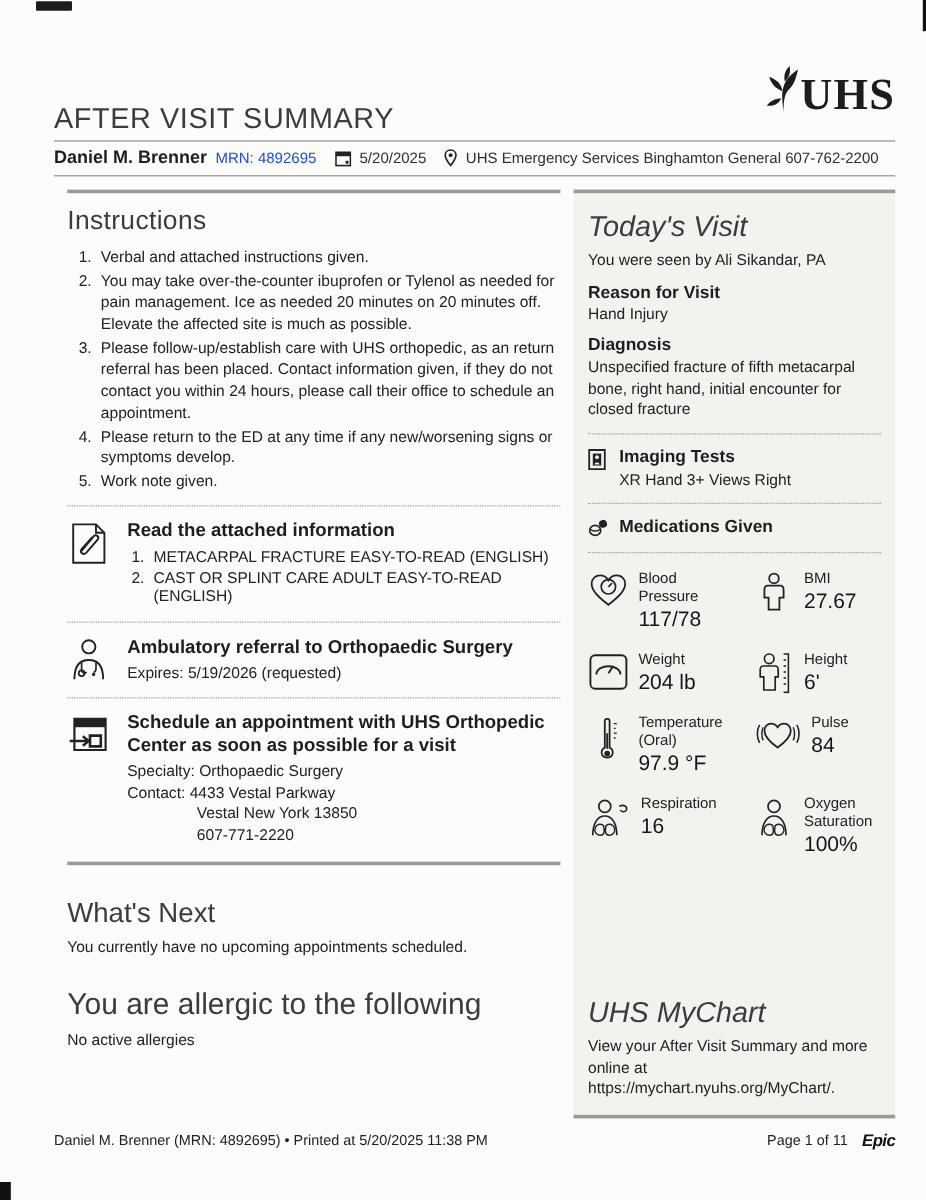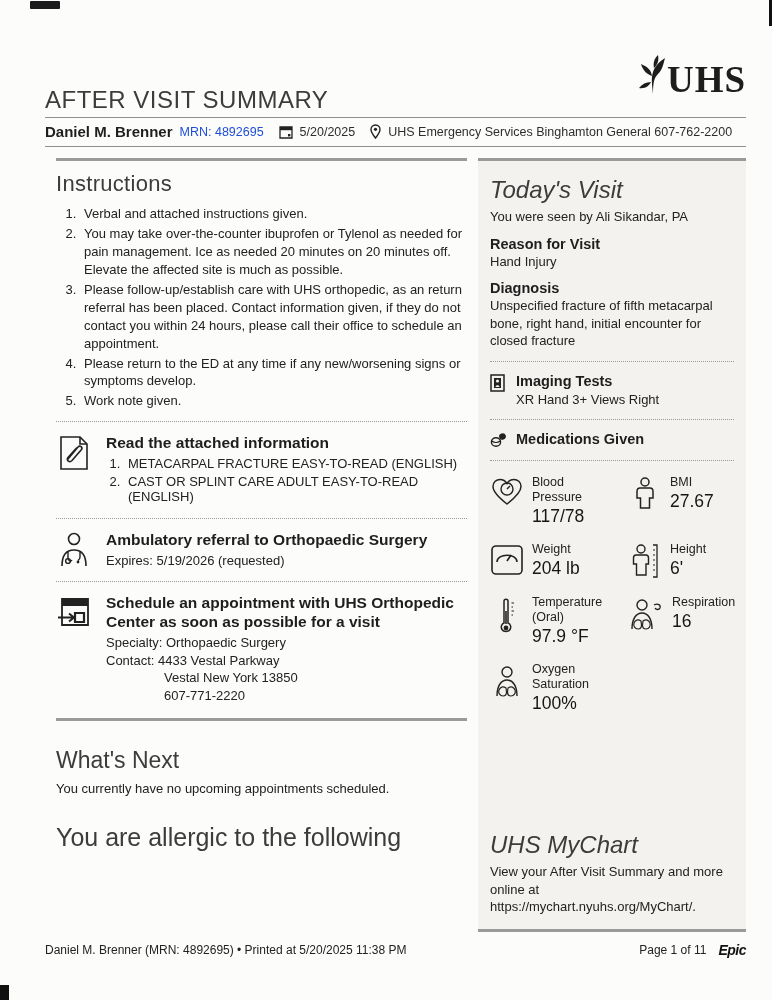--- a/index.html
+++ b/index.html
@@ -192,20 +192,21 @@
         <div class="sub contact-indent">607-771-2220</div>
       </div>
     </div>
 
     <hr class="rule-thick" style="margin-top:13px;">
 
     <h1 class="big" style="font-size:23px;">What's Next</h1>
     <div class="body-text">You currently have no upcoming appointments scheduled.</div>
 
     <h1 class="big">You are allergic to the following</h1>
+    <div class="body-text">No active allergies</div>
   </div>
 
   <div class="right-col">
     <hr class="rule-thick rule-thick-top">
 
     <div class="sb-title">Today's Visit</div>
     <div class="sb-text">You were seen by Ali Sikandar, PA</div>
 
     <div class="sb-label">Reason for Visit</div>
     <div class="sb-text">Hand Injury</div>
@@ -312,20 +313,33 @@
             <path d="M8 27 V14" stroke="#222" stroke-width="1.6"></path>
             <path d="M13.5 6 H16 M13.5 10 H15 M13.5 14 H16 M13.5 18 H15" stroke="#222" stroke-width="1.1"></path>
           </svg>
         </span>
         <div class="vt">
           <span class="vlabel">Temperature (Oral)</span>
           <span class="vvalue">97.9 °F</span>
         </div>
       </div>
 
+      <div class="vital">
+        <span class="ic">
+          <svg width="40" height="30" viewBox="0 0 40 30">
+            <path d="M20 26 C13 21 9 17 9 12 C9 8 12 6 14.5 6 C16.8 6 18.8 7.2 20 9 C21.2 7.2 23.2 6 25.5 6 C28 6 31 8 31 12 C31 17 27 21 20 26 Z" fill="none" stroke="#222" stroke-width="1.5"></path>
+            <path d="M5 7 C2.5 11 2.5 18 5 22 M36 7 C38.5 11 38.5 18 36 22" fill="none" stroke="#222" stroke-width="1.3"></path>
+            <path d="M8 9 C6.5 12 6.5 17 8 20 M33 9 C34.5 12 34.5 17 33 20" fill="none" stroke="#222" stroke-width="1.2"></path>
+          </svg>
+        </span>
+        <div class="vt">
+          <span class="vlabel">Pulse</span>
+          <span class="vvalue">84</span>
+        </div>
+      </div>
 
       <div class="vital">
         <span class="ic">
           <svg width="36" height="34" viewBox="0 0 36 34">
             <circle cx="14" cy="8" r="5" fill="none" stroke="#222" stroke-width="1.4"></circle>
             <path d="M4 32 C4 22 8 16 14 16 C20 16 24 22 24 32" fill="none" stroke="#222" stroke-width="1.4"></path>
             <path d="M13 24 C10 22 7 23 6 26 C5 29 7 32 10 32 C12.5 32 13.5 30 13.5 28 Z M15 24 C18 22 21 23 22 26 C23 29 21 32 18 32 C15.5 32 14.5 30 14.5 28 Z" fill="none" stroke="#222" stroke-width="1.2"></path>
             <path d="M26 8 C30 6 33 8 32 11 C31 13 28 13 27 11" fill="none" stroke="#222" stroke-width="1.3"></path>
           </svg>
         </span>

